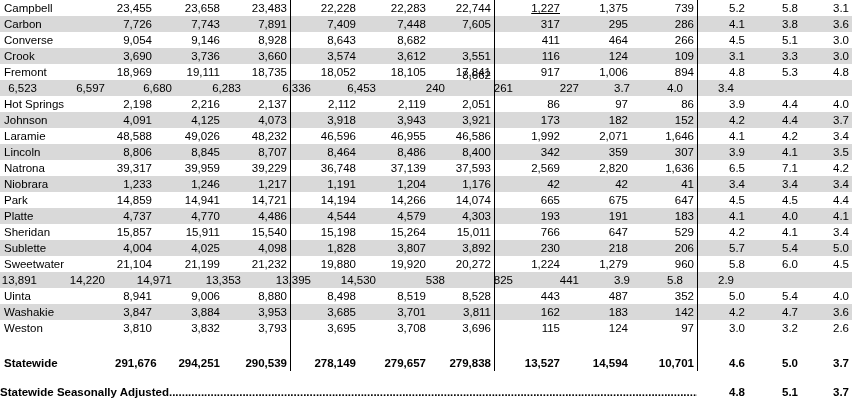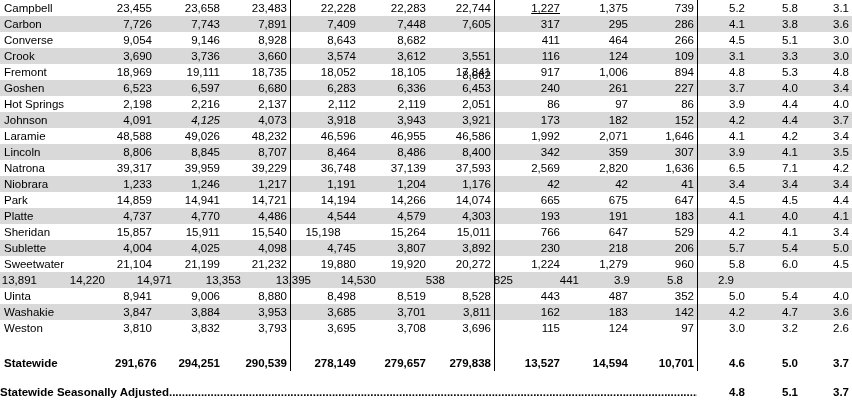--- a/index.html
+++ b/index.html
@@ -98,21 +98,20 @@
         <div class="cell" style="width: 70px;">18,105</div>
         <div class="cell" style="width: 65px;">17,841</div>
         <div class="cell" style="width: 69px;">917</div>
         <div class="cell" style="width: 68px;">1,006</div>
         <div class="cell" style="width: 66px;">894</div>
         <div class="cell" style="width: 51px;">4.8</div>
         <div class="cell" style="width: 53px;">5.3</div>
         <div class="cell" style="width: 51px;">4.8</div>
       </div>
       <div class="row alt">
-        <div class="cell name" style="width: 115px;">Goshen</div>
         <div class="cell" style="width: 40px;">6,523</div>
         <div class="cell" style="width: 68px;">6,597</div>
         <div class="cell" style="width: 67px;">6,680</div>
         <div class="cell" style="width: 69px;">6,283</div>
         <div class="cell" style="width: 70px;">6,336</div>
         <div class="cell" style="width: 65px;">6,453</div>
         <div class="cell" style="width: 69px;">240</div>
         <div class="cell" style="width: 68px;">261</div>
         <div class="cell" style="width: 66px;">227</div>
         <div class="cell" style="width: 51px;">3.7</div>
@@ -130,21 +129,21 @@
         <div class="cell" style="width: 69px;">86</div>
         <div class="cell" style="width: 68px;">97</div>
         <div class="cell" style="width: 66px;">86</div>
         <div class="cell" style="width: 51px;">3.9</div>
         <div class="cell" style="width: 53px;">4.4</div>
         <div class="cell" style="width: 51px;">4.0</div>
       </div>
       <div class="row alt">
         <div class="cell name" style="width: 115px;">Johnson</div>
         <div class="cell" style="width: 40px;">4,091</div>
-        <div class="cell" style="width: 68px; font-style: italic;">4,125</div>
+        <div class="cell" style="width: 68px;">4,125</div>
         <div class="cell" style="width: 67px;">4,073</div>
         <div class="cell" style="width: 69px;">3,918</div>
         <div class="cell" style="width: 70px;">3,943</div>
         <div class="cell" style="width: 65px;">3,921</div>
         <div class="cell" style="width: 69px;">173</div>
         <div class="cell" style="width: 68px;">182</div>
         <div class="cell" style="width: 66px;">152</div>
         <div class="cell" style="width: 51px;">4.2</div>
         <div class="cell" style="width: 53px;">4.4</div>
         <div class="cell" style="width: 51px;">3.7</div>
@@ -237,36 +236,36 @@
         <div class="cell" style="width: 66px;">183</div>
         <div class="cell" style="width: 51px;">4.1</div>
         <div class="cell" style="width: 53px;">4.0</div>
         <div class="cell" style="width: 51px;">4.1</div>
       </div>
       <div class="row">
         <div class="cell name" style="width: 115px;">Sheridan</div>
         <div class="cell" style="width: 40px;">15,857</div>
         <div class="cell" style="width: 68px;">15,911</div>
         <div class="cell" style="width: 67px;">15,540</div>
-        <div class="cell" style="width: 69px; text-align: center;">15,198</div>
+        <div class="cell" style="width: 69px;">15,198</div>
         <div class="cell" style="width: 70px;">15,264</div>
         <div class="cell" style="width: 65px;">15,011</div>
         <div class="cell" style="width: 69px;">766</div>
         <div class="cell" style="width: 68px;">647</div>
         <div class="cell" style="width: 66px;">529</div>
         <div class="cell" style="width: 51px;">4.2</div>
         <div class="cell" style="width: 53px;">4.1</div>
         <div class="cell" style="width: 51px;">3.4</div>
       </div>
       <div class="row alt">
         <div class="cell name" style="width: 115px;">Sublette</div>
         <div class="cell" style="width: 40px;">4,004</div>
         <div class="cell" style="width: 68px;">4,025</div>
         <div class="cell" style="width: 67px;">4,098</div>
-        <div class="cell" style="width: 69px;">4,745</div>
+        <div class="cell" style="width: 69px;">1,828</div>
         <div class="cell" style="width: 70px;">3,807</div>
         <div class="cell" style="width: 65px;">3,892</div>
         <div class="cell" style="width: 69px;">230</div>
         <div class="cell" style="width: 68px;">218</div>
         <div class="cell" style="width: 66px;">206</div>
         <div class="cell" style="width: 51px;">5.7</div>
         <div class="cell" style="width: 53px;">5.4</div>
         <div class="cell" style="width: 51px;">5.0</div>
       </div>
       <div class="row">

